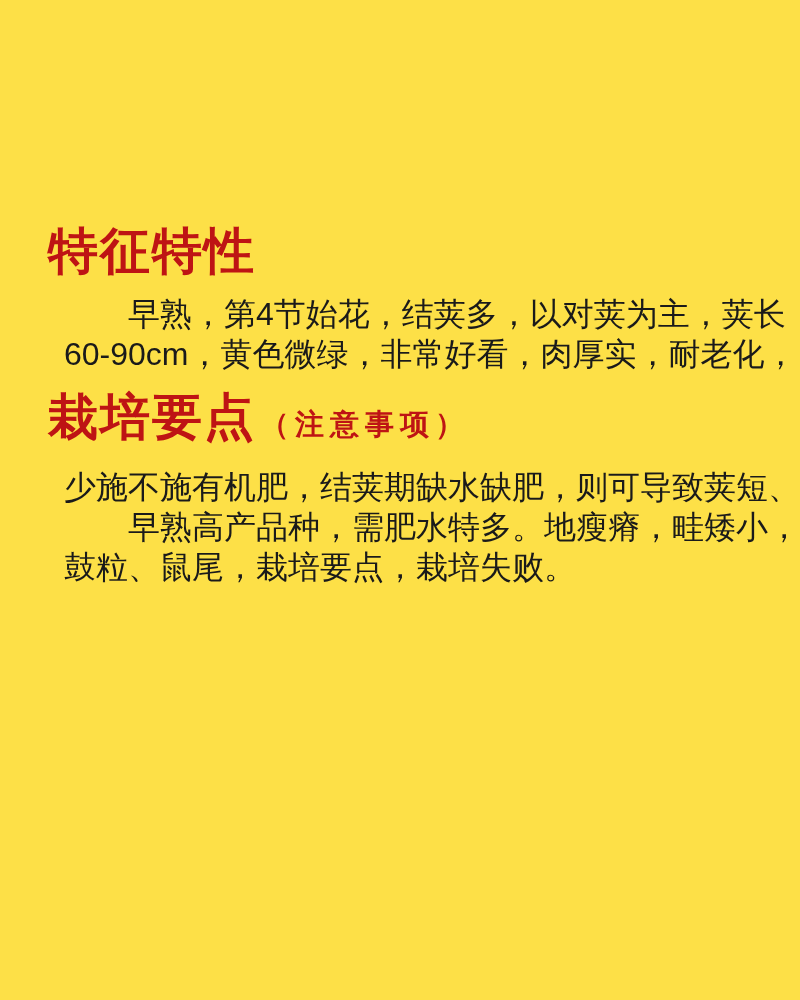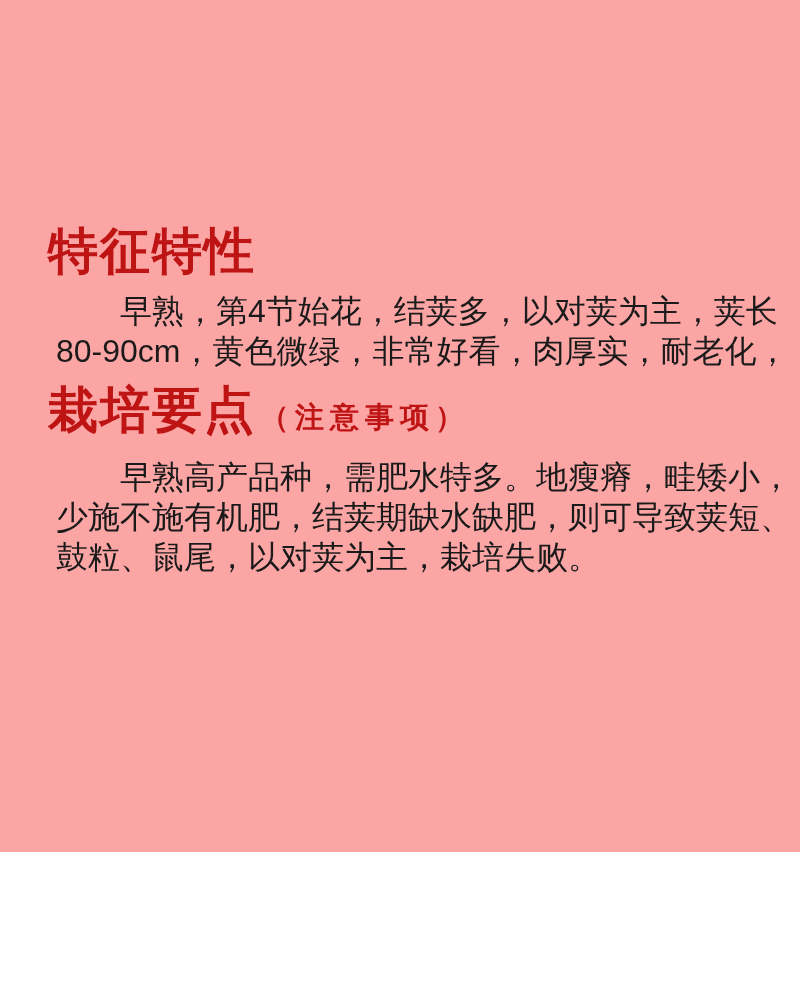--- a/index.html
+++ b/index.html
@@ -9,22 +9,22 @@
   body {
     width: 800px;
     height: 1000px;
     background: #ffffff;
     font-family: "Liberation Sans", "DejaVu Sans", sans-serif;
     overflow: hidden;
   }
   .doc {
     position: relative;
     width: 800px;
-    height: 852px;
-    background: #fca5a5;
+    height: 1000px;
+    background: #fde047;
   }
   .content {
     padding: 224px 32px 0 48px;
   }
   .sec-title {
     margin: 0 0 13px 0;
     font-family: "Liberation Serif", "DejaVu Serif", serif;
     font-weight: bold;
     font-size: 50px;
     line-height: 54px;
@@ -34,21 +34,21 @@
   }
   .sec-title .sub {
     font-size: 29px;
     letter-spacing: 6px;
     margin-left: 4px;
   }
   .sec-title.second {
     margin-top: 12px;
   }
   .para {
-    margin: 8px;
+    margin: 16px;
   }
   .line {
     font-size: 32px;
     line-height: 40px;
     color: #1a1a1a;
     white-space: nowrap;
   }
   .line.indent {
     text-indent: 64px;
   }
@@ -56,25 +56,25 @@
 </head>
 <body>
 
 <div class="doc">
   <div class="content">
 
     <h2 class="sec-title"><span>特征特性</span></h2>
 
     <div class="para">
       <div class="line indent">早熟，第4节始花，结荚多，以对荚为主，荚长</div>
-      <div class="line">80-90cm，黄色微绿，非常好看，肉厚实，耐老化，</div>
+      <div class="line">60-90cm，黄色微绿，非常好看，肉厚实，耐老化，</div>
     </div>
 
     <h2 class="sec-title second"><span>栽培要点</span><span class="sub">（注意事项）</span></h2>
 
     <div class="para">
+      <div class="line">少施不施有机肥，结荚期缺水缺肥，则可导致荚短、</div>
       <div class="line indent">早熟高产品种，需肥水特多。地瘦瘠，畦矮小，</div>
-      <div class="line">少施不施有机肥，结荚期缺水缺肥，则可导致荚短、</div>
-      <div class="line">鼓粒、鼠尾，以对荚为主，栽培失败。</div>
+      <div class="line">鼓粒、鼠尾，栽培要点，栽培失败。</div>
     </div>
 
   </div>
 </div>
 
 </body></html>

